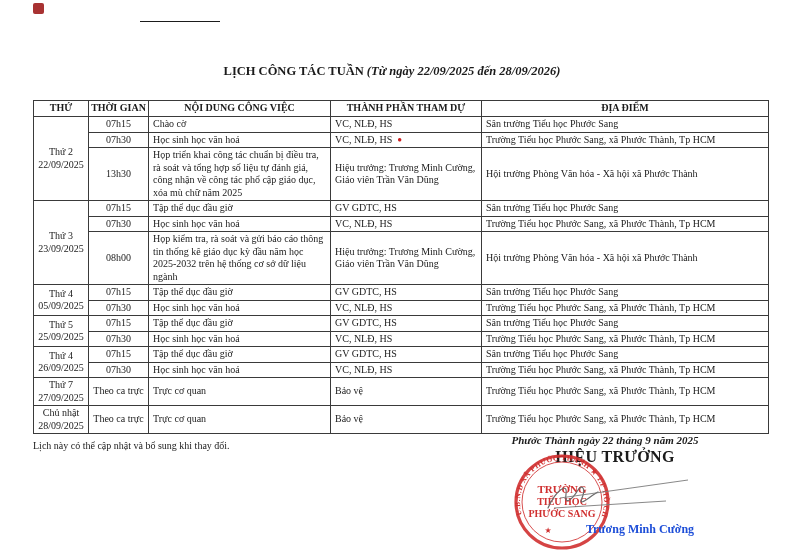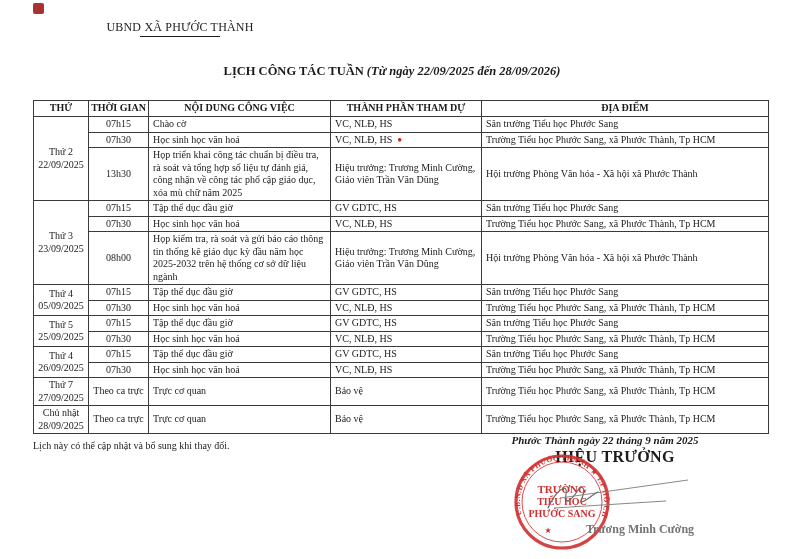--- a/index.html
+++ b/index.html
@@ -37,32 +37,31 @@
   td.time-cell { text-align: center; padding: 1px 1px; }
   td.content-cell, td.part-cell, td.loc-cell { text-align: left; }
   .red-mark { color: #cc1f1f; font-size: 8px; margin-left: 5px; vertical-align: 1px; }
 
   .footer-note { position: absolute; left: 33px; top: 440px; font-size: 10px; }
   .date-line { position: absolute; left: 470px; top: 434px; width: 270px; text-align: center;
                font-size: 11px; font-weight: bold; font-style: italic; }
   .signer-title { position: absolute; left: 500px; top: 448px; width: 230px; text-align: center;
                   font-size: 16px; font-weight: bold; letter-spacing: 0.3px; }
   .signer-name { position: absolute; left: 540px; top: 522px; width: 200px; text-align: center;
-                 font-size: 12px; font-weight: bold; color: #737373; }
+                 font-size: 12px; font-weight: bold; color: #1d4ed8; }
 
   .stamp-svg { position: absolute; left: 503px; top: 448px; }
   .sig-svg { position: absolute; left: 520px; top: 460px; }
 </style>
 </head>
 <body>
 
 <div class="corner-marker"></div>
 
 <div class="org-block">
-  <div class="org-line1">UBND XÃ PHƯỚC THÀNH</div>
   <div class="org-underline"></div>
 </div>
 
 <div class="doc-title">
   <span class="t-main">LỊCH CÔNG TÁC TUẦN</span>
   <span class="t-range">(Từ ngày 22/09/2025 đến 28/09/2026)</span>
 </div>
 
 <table class="schedule">
   <colgroup>

